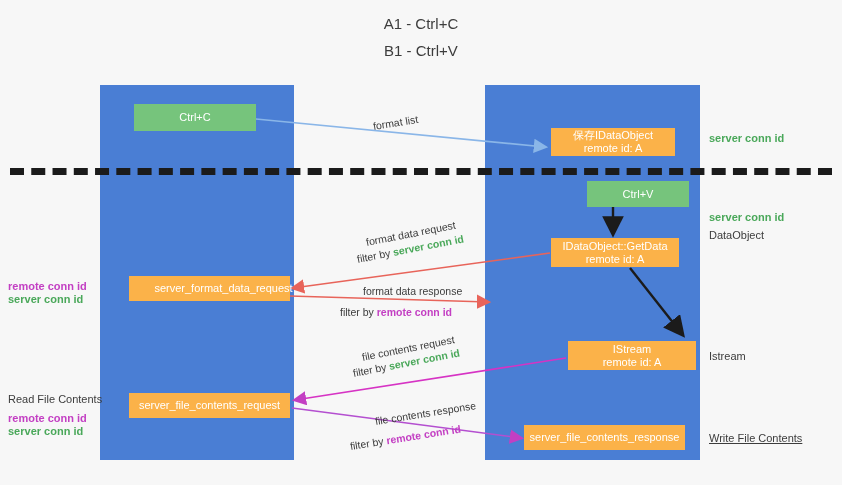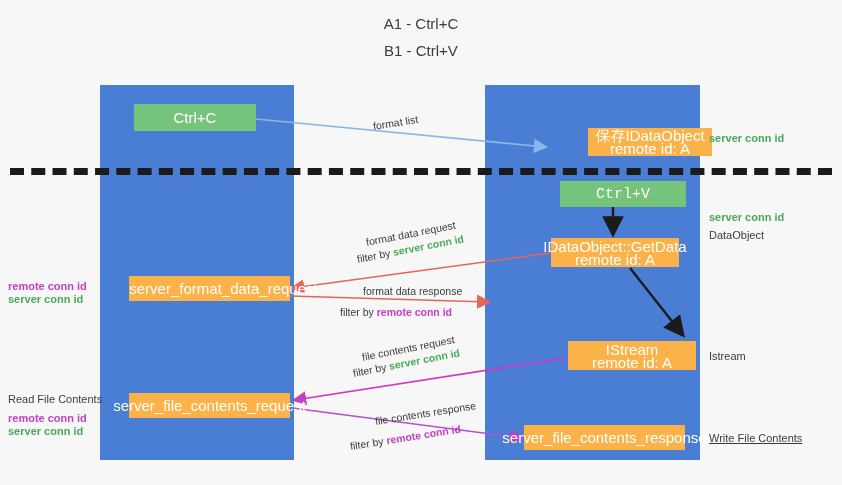--- a/index.html
+++ b/index.html
@@ -64,21 +64,21 @@
 
   
   .node {
     position: absolute;
     box-sizing: border-box;
     display: flex;
     flex-direction: column;
     align-items: center;
     justify-content: center;
     text-align: center;
-    font-size: 15px;
+    font-size: 11px;
     line-height: 13px;
     color: #ffffff;
     padding: 2px 4px;
     white-space: pre;
   }
   .node.orange { background: #fbb249; }
   .node.green  { background: #76c47c; }
 
   
   .side-label {
@@ -171,26 +171,26 @@
   </div>
 
   <div class="node orange" style="left:129px; top:276px; width:161px; height:25px;padding-left:32px;">
     <span>server_format_data_request</span>
   </div>
 
   <div class="node orange" style="left:129px; top:393px; width:161px; height:25px;">
     <span>server_file_contents_request</span>
   </div>
 
-  <div class="node orange" style="left:551px; top:128px; width:124px; height:28px;margin-left:37px;">
+  <div class="node orange" style="left:551px; top:128px; width:124px; height:28px;">
     <span>保存IDataObject</span>
     <span>remote id: A</span>
   </div>
 
-  <div class="node green" style="left:560px; top:181px; width:126px; height:26px;font-family:Liberation Mono, monospace;">
+  <div class="node green" style="left:587px; top:181px; width:102px; height:26px;">
     <span>Ctrl+V</span>
   </div>
 
   <div class="node orange" style="left:551px; top:238px; width:128px; height:29px;">
     <span>IDataObject::GetData</span>
     <span>remote id: A</span>
   </div>
 
 
   <div class="node orange" style="left:568px; top:341px; width:128px; height:29px;">

